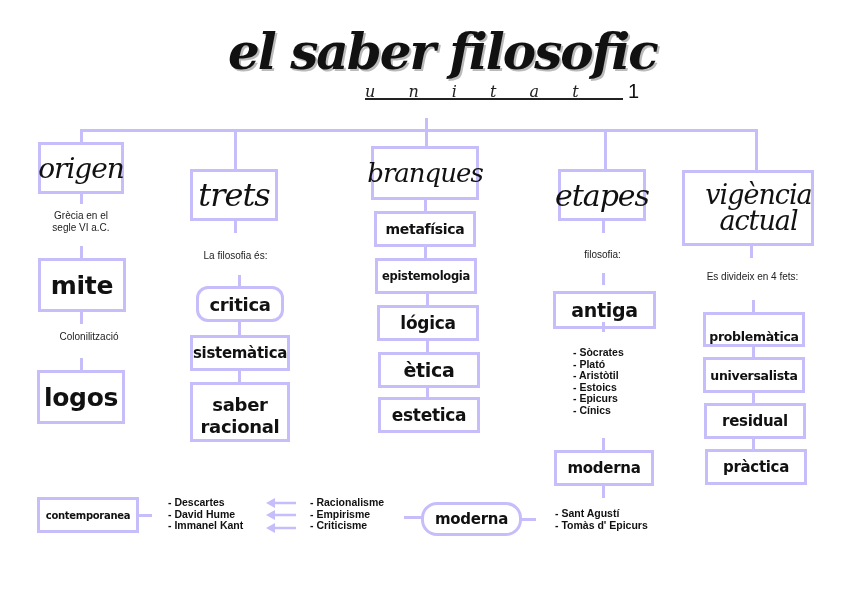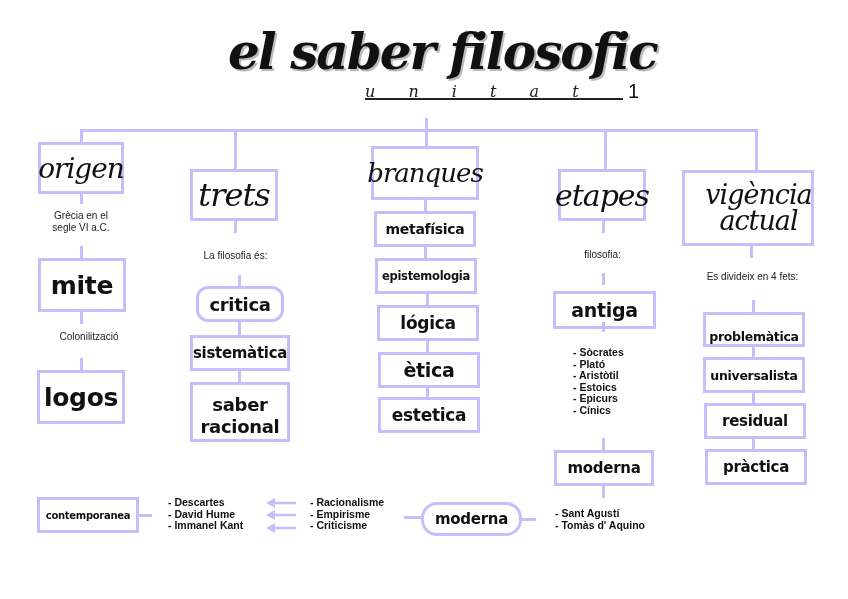--- a/index.html
+++ b/index.html
@@ -113,21 +113,21 @@
   <div>Epicurs</div>
   <div>Cínics</div>
 </div>
 <div class="line" style="left:602px; top:438px; width:3px; height:14px;"></div>
 <div class="box" style="left:554px; top:450px; width:100px; height:36px;">
   <span class="bold" style="font-size:15px;">moderna</span>
 </div>
 <div class="line" style="left:602px; top:486px; width:3px; height:12px;"></div>
 <div class="abs list" style="left:555px; top:508px;">
   <div>Sant Agustí</div>
-  <div>Tomàs d' Aquino</div>
+  <div>Tomàs d' Epicurs</div>
 </div>
 
 <div class="line" style="left:521px; top:518px; width:15px; height:3px;"></div>
 <div class="box" style="left:421px; top:502px; width:101px; height:34px;border-radius:16px;">
   <span class="bold" style="font-size:15px;">moderna</span>
 </div>
 <div class="line" style="left:404px; top:516px; width:18px; height:3px;"></div>
 <div class="abs list" style="left:310px; top:497px;">
   <div>Racionalisme</div>
   <div>Empirisme</div>

